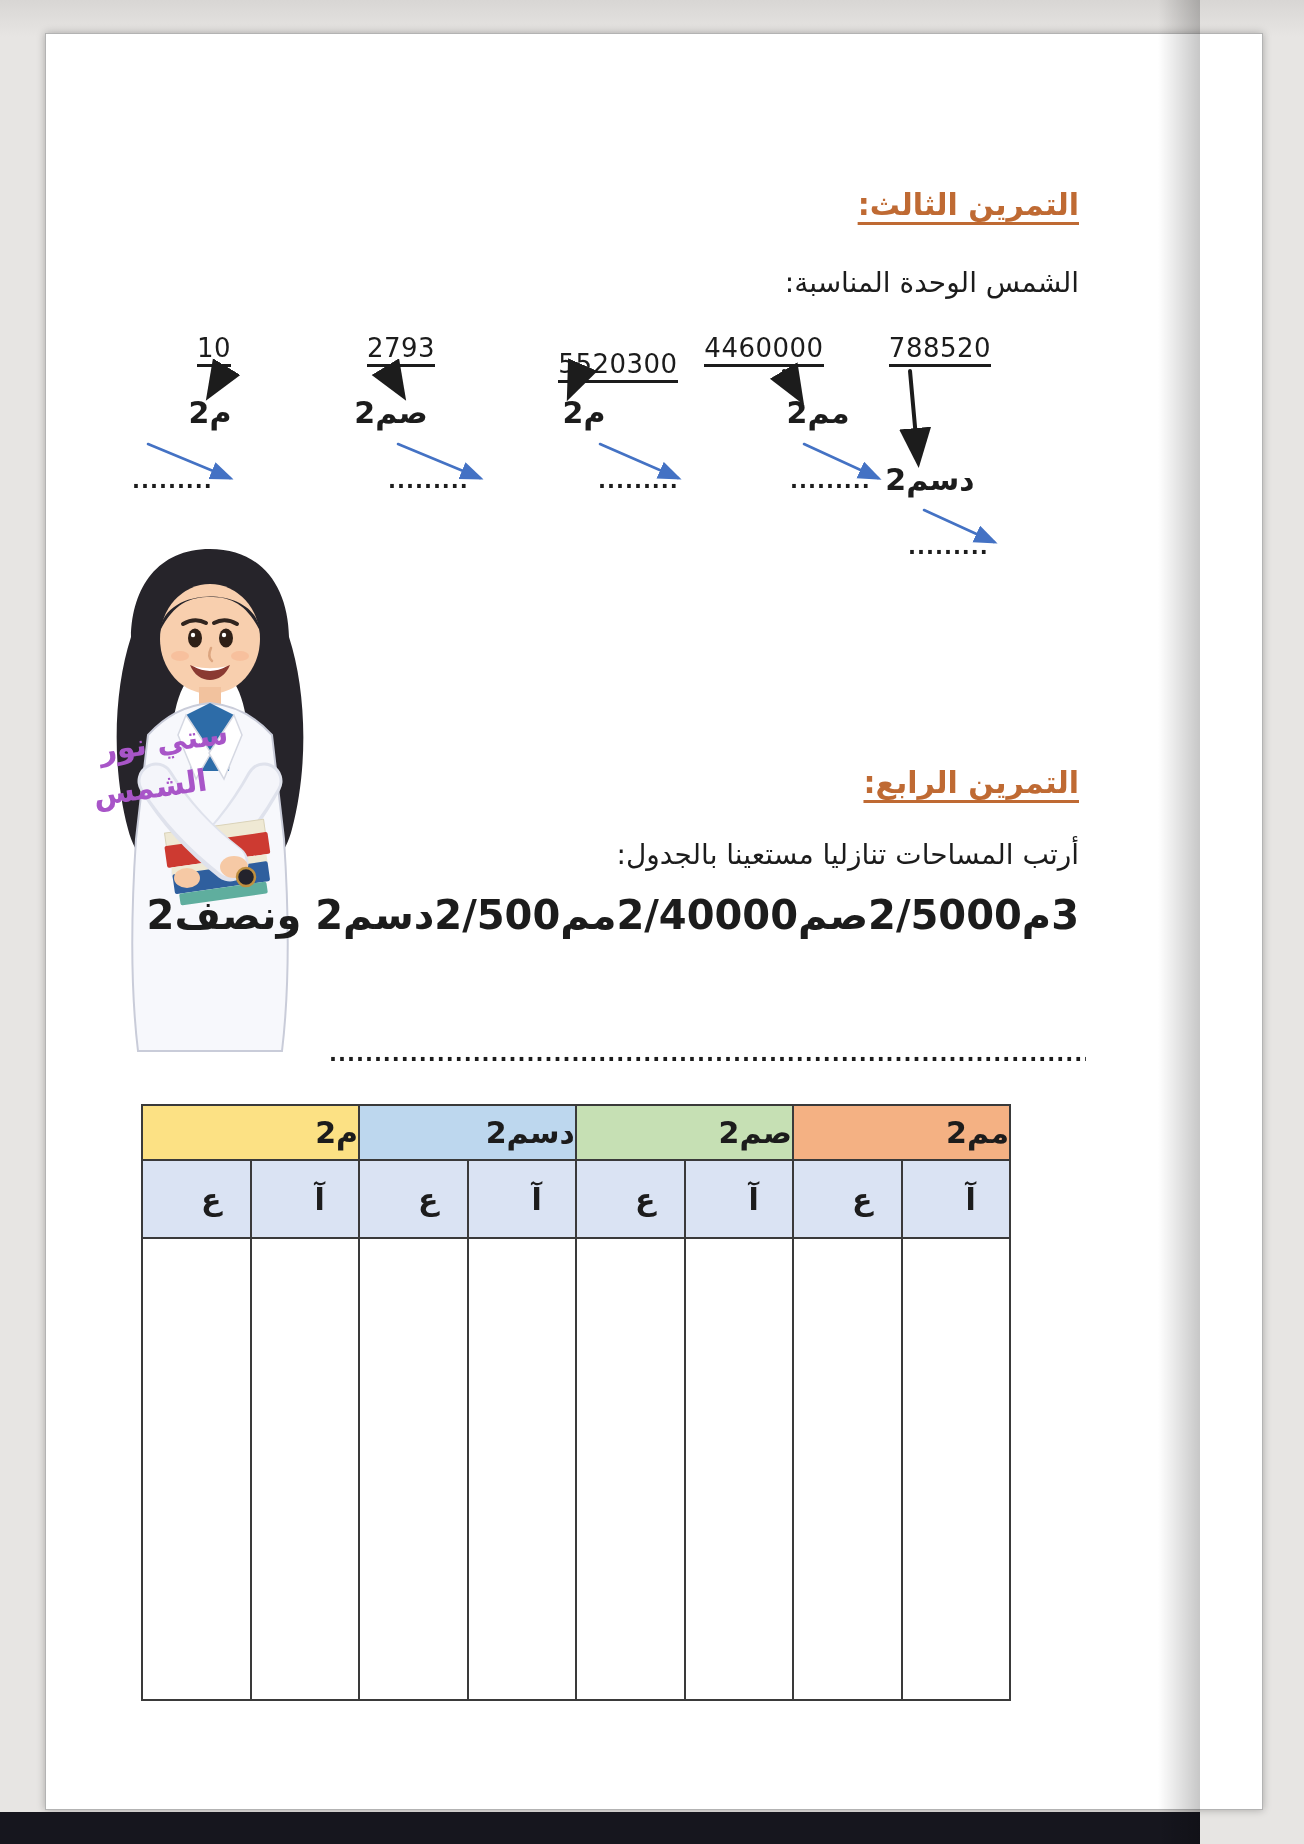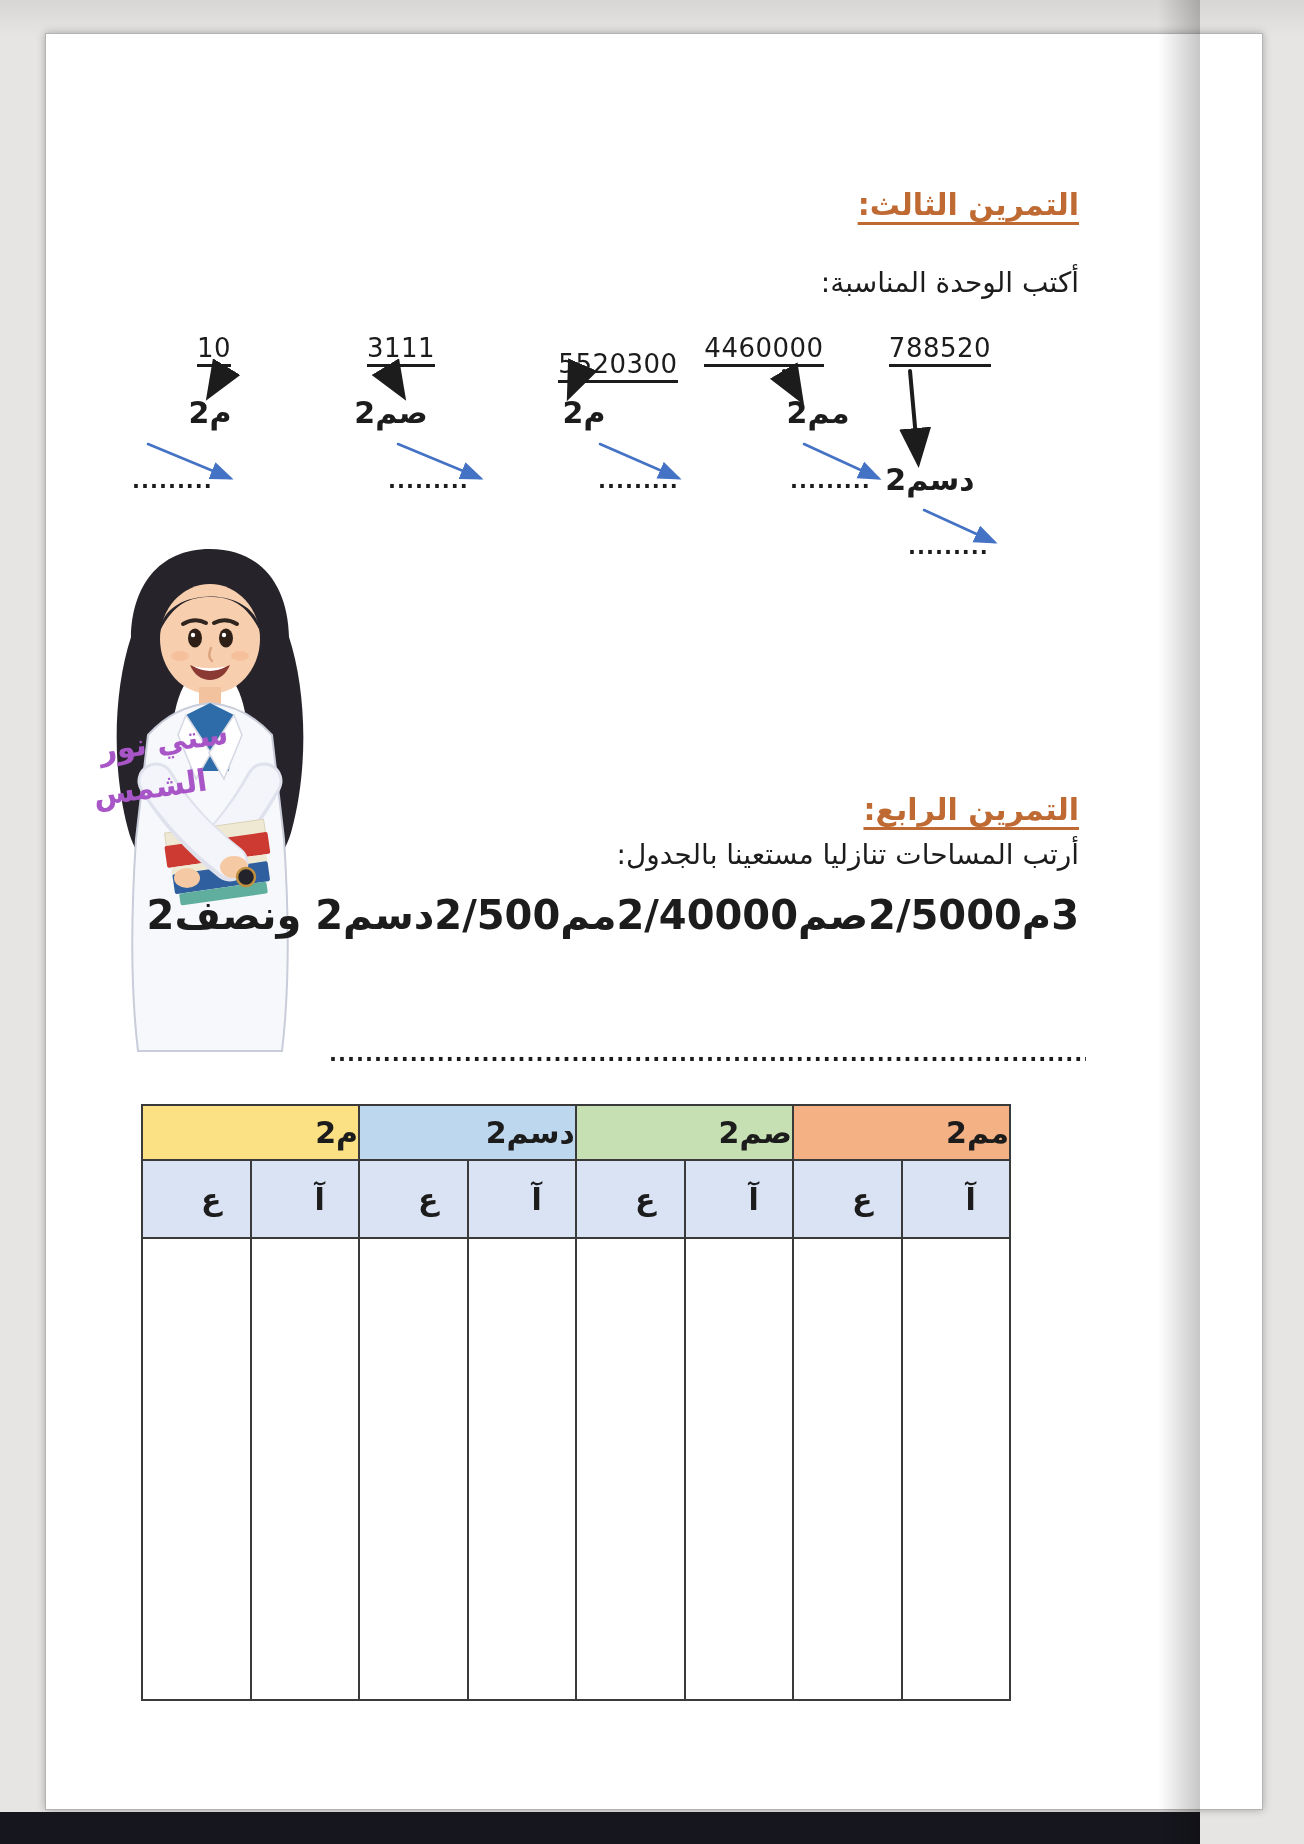--- a/index.html
+++ b/index.html
@@ -51,21 +51,21 @@
   .illu text{font-family:"DejaVu Sans",sans-serif;}
 </style>
 </head>
 <body>
 
 <div class="photo">
   <div class="page">
 
     <h1 class="abs ex-title rtl" style="top:152px;right:183px;">التمرين الثالث:</h1>
 
-    <p class="abs ex-instruction rtl" style="top:231px;right:183px;">أكتب الوحدة المناسبة:</p>
+    <p class="abs ex-instruction rtl" style="top:231px;right:183px;">الشمس الوحدة المناسبة:</p>
 
     <svg width="0" height="0" style="position:absolute">
       <defs>
         <marker id="ab" markerWidth="11" markerHeight="9" refX="8" refY="4" orient="auto">
           <path d="M0,0 L10,4 L0,8 Z" style="fill:var(--arrow-black)"></path>
         </marker>
         <marker id="au" markerWidth="10" markerHeight="8" refX="7.5" refY="3.5" orient="auto">
           <path d="M0,0 L9,3.5 L0,7 Z" style="fill:var(--arrow-blue)"></path>
         </marker>
       </defs>
@@ -74,21 +74,21 @@
     <div class="abs num-box" style="left:136px;top:299px;width:64px;"><span class="num">10</span></div>
     <svg class="arr" style="left:148px;top:334px;width:40px;height:30px">
         <line class="blk" x1="30" y1="3" x2="16" y2="26" marker-end="url(#ab)"></line>
       </svg>
     <div class="abs unit" style="left:136px;top:361px;width:56px;">م2</div>
     <svg class="arr" style="left:90px;top:404px;width:105px;height:46px">
         <line class="blu" x1="12" y1="6" x2="94" y2="40" marker-end="url(#au)"></line>
       </svg>
     <div class="abs dots" style="left:86px;top:437px;width:78px;">............</div>
 
-    <div class="abs num-box" style="left:316px;top:299px;width:78px;"><span class="num">3111</span></div>
+    <div class="abs num-box" style="left:316px;top:299px;width:78px;"><span class="num">2793</span></div>
     <svg class="arr" style="left:332px;top:334px;width:40px;height:30px">
         <line class="blk" x1="10" y1="3" x2="24" y2="26" marker-end="url(#ab)"></line>
       </svg>
     <div class="abs unit" style="left:303px;top:361px;width:84px;">صم2</div>
     <svg class="arr" style="left:340px;top:404px;width:105px;height:46px">
         <line class="blu" x1="12" y1="6" x2="94" y2="40" marker-end="url(#au)"></line>
       </svg>
     <div class="abs dots" style="left:342px;top:437px;width:78px;">............</div>
 
     <div class="abs num-box" style="left:512px;top:315px;width:120px;"><span class="num">5520300</span></div>
@@ -152,21 +152,21 @@
       </g>
       <path d="M72,244 Q100,290 146,326" stroke="#dfe2ec" stroke-width="37" fill="none" stroke-linecap="round"></path>
       <path d="M72,244 Q100,288 146,324" stroke="#f4f5fa" stroke-width="31" fill="none" stroke-linecap="round"></path>
       <ellipse cx="150" cy="330" rx="14" ry="11" fill="#f6c9a5"></ellipse>
       <ellipse cx="103" cy="341" rx="13" ry="10" fill="#f6c9a5"></ellipse>
       <circle cx="162" cy="340" r="9" fill="#23232c" stroke="#bf8f3f" stroke-width="2.5"></circle>
       <text x="16" y="218" transform="rotate(-8 60 216)" font-size="30" font-weight="bold" style="fill:var(--signature)">ستي نور</text>
       <text x="10" y="262" transform="rotate(-8 60 260)" font-size="30" font-weight="bold" style="fill:var(--signature)">الشمس</text>
     </svg>
 
-    <h1 class="abs ex-title rtl" style="top:757px;right:183px;text-decoration:underline;">التمرين الرابع:</h1>
+    <h1 class="abs ex-title rtl" style="top:730px;right:183px;text-decoration:underline;">التمرين الرابع:</h1>
 
     <p class="abs ex-instruction rtl" style="top:803px;right:183px;">أرتب المساحات تنازليا مستعينا بالجدول:</p>
 
     <p class="abs expr rtl" style="top:855px;right:183px;">3م2/5000صم2/40000مم2/500دسم2 ونصف2</p>
 
     <div class="abs dots longdots" style="left:283px;top:1010px;width:757px;">................................................................................................................................</div>
 
     <table class="order abs" style="left:95px;top:1070px;width:870px;">
       <tbody>
           <tr>

